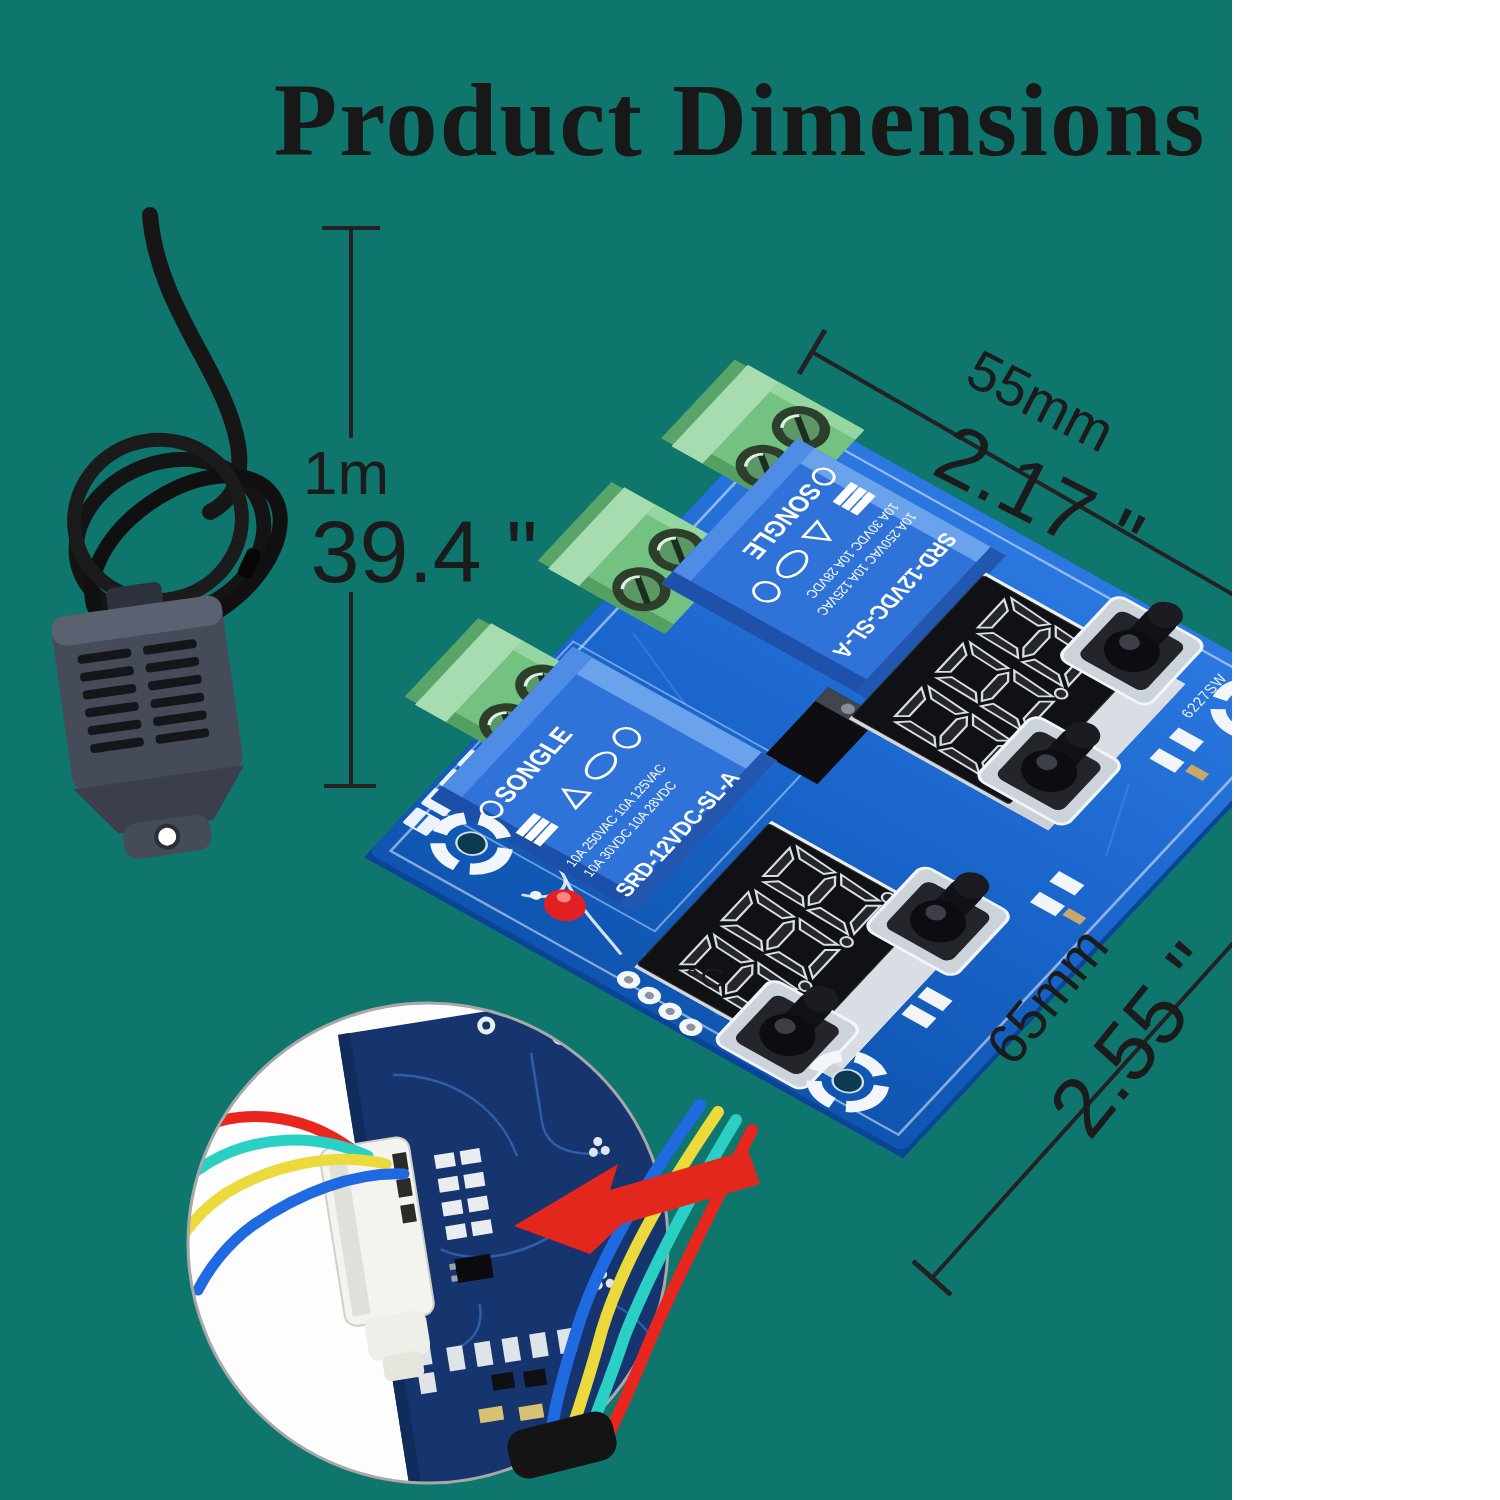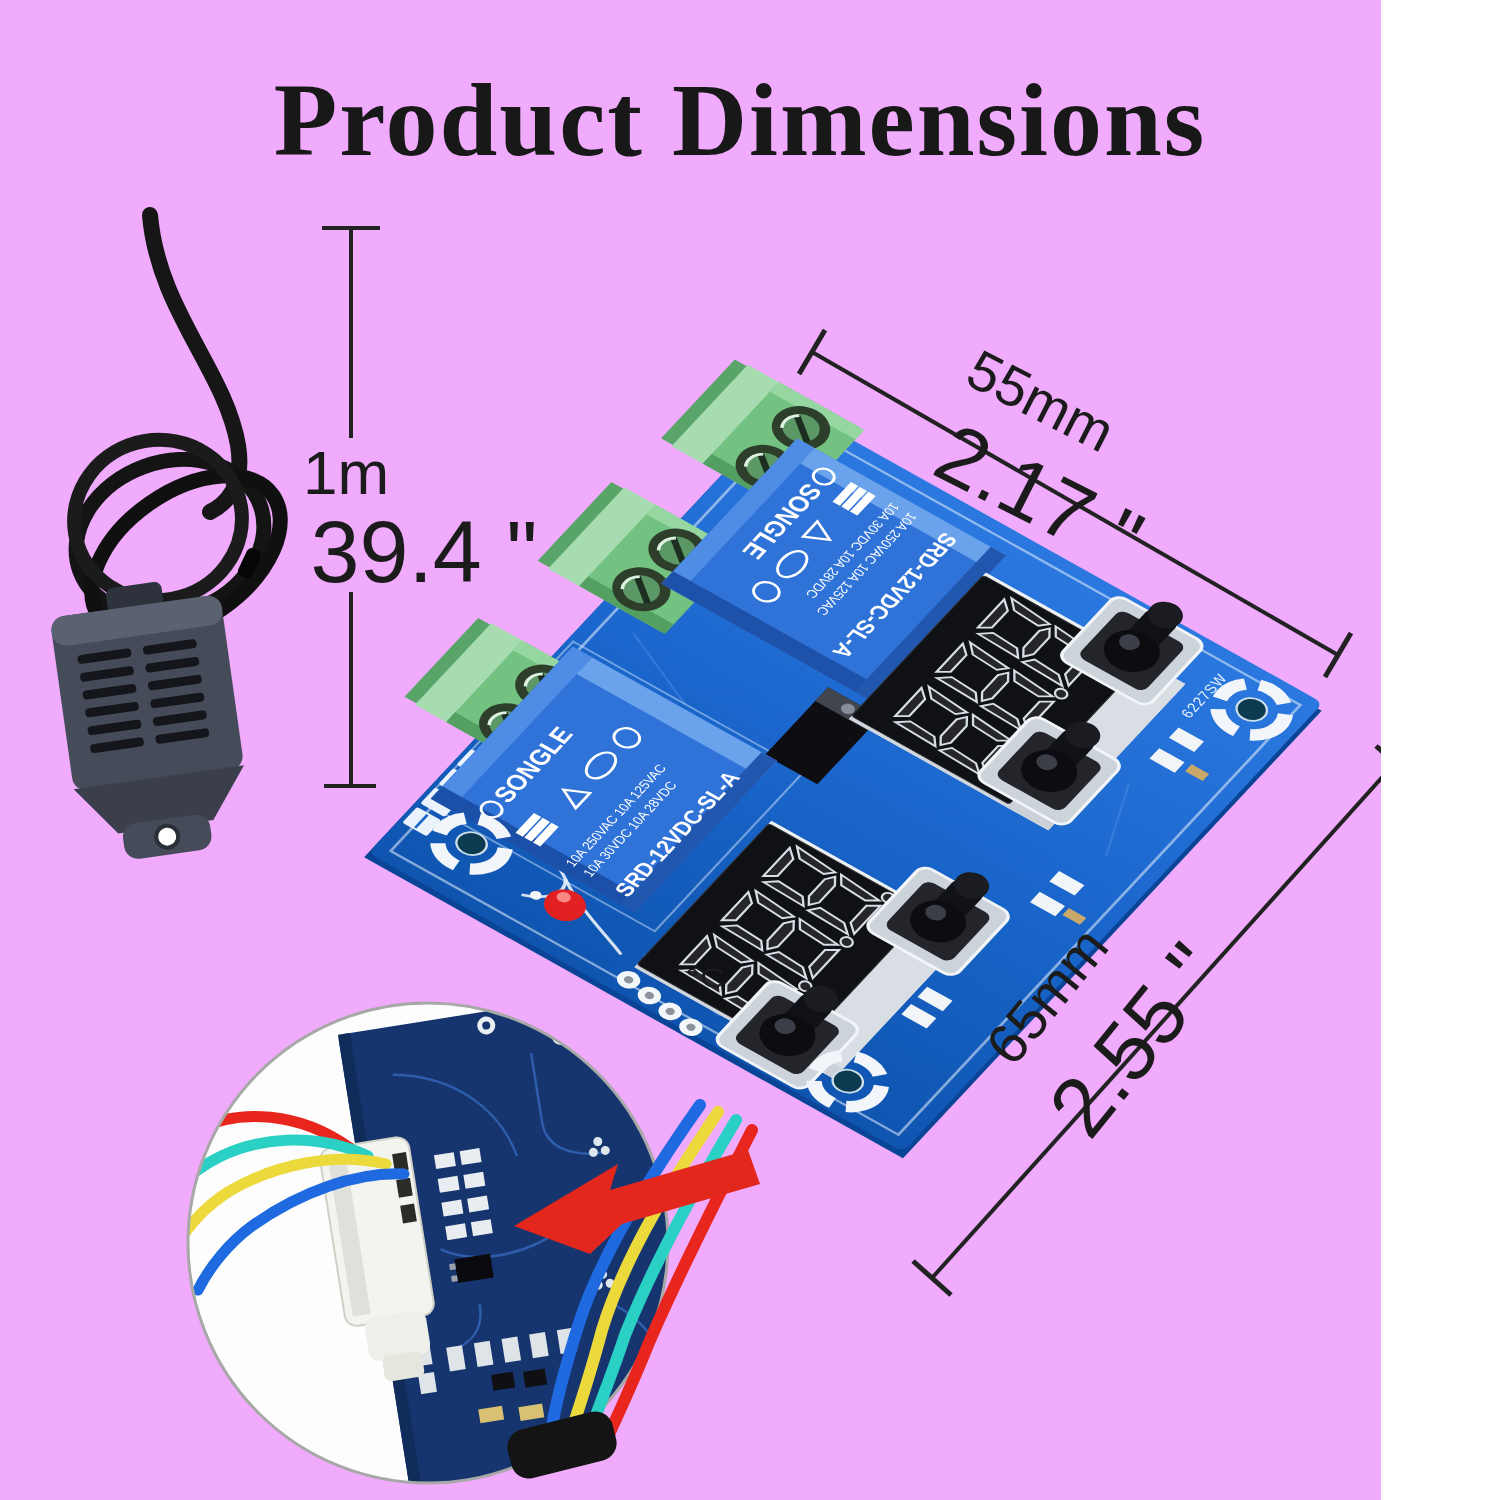--- a/index.html
+++ b/index.html
@@ -1,16 +1,16 @@
 <!DOCTYPE html>
 <html><head>
 <meta charset="utf-8">
 <style>
   html,body{margin:0;padding:0;background:#fff;}
-  #stage{width:1381px;height:1500px;position:relative;background:#f0abfc;overflow:hidden;}
+  #stage{width:1232px;height:1500px;position:relative;background:#0f766e;overflow:hidden;}
   svg{display:block;}
   text{font-family:"Liberation Sans",sans-serif;fill:#1c1c1c;}
   .title-t{font-family:"Liberation Serif",serif;font-weight:bold;letter-spacing:2px;fill:#181818;}
   .dim-t{fill:#1b1b1b;}
   .relay-t{fill:#ffffff;font-weight:bold;}
   .relay-s{fill:#ffffff;}
   .mark-t{fill:#565b63;}
   .silk-t{fill:#eaf2fb;}
 </style>
 </head>

